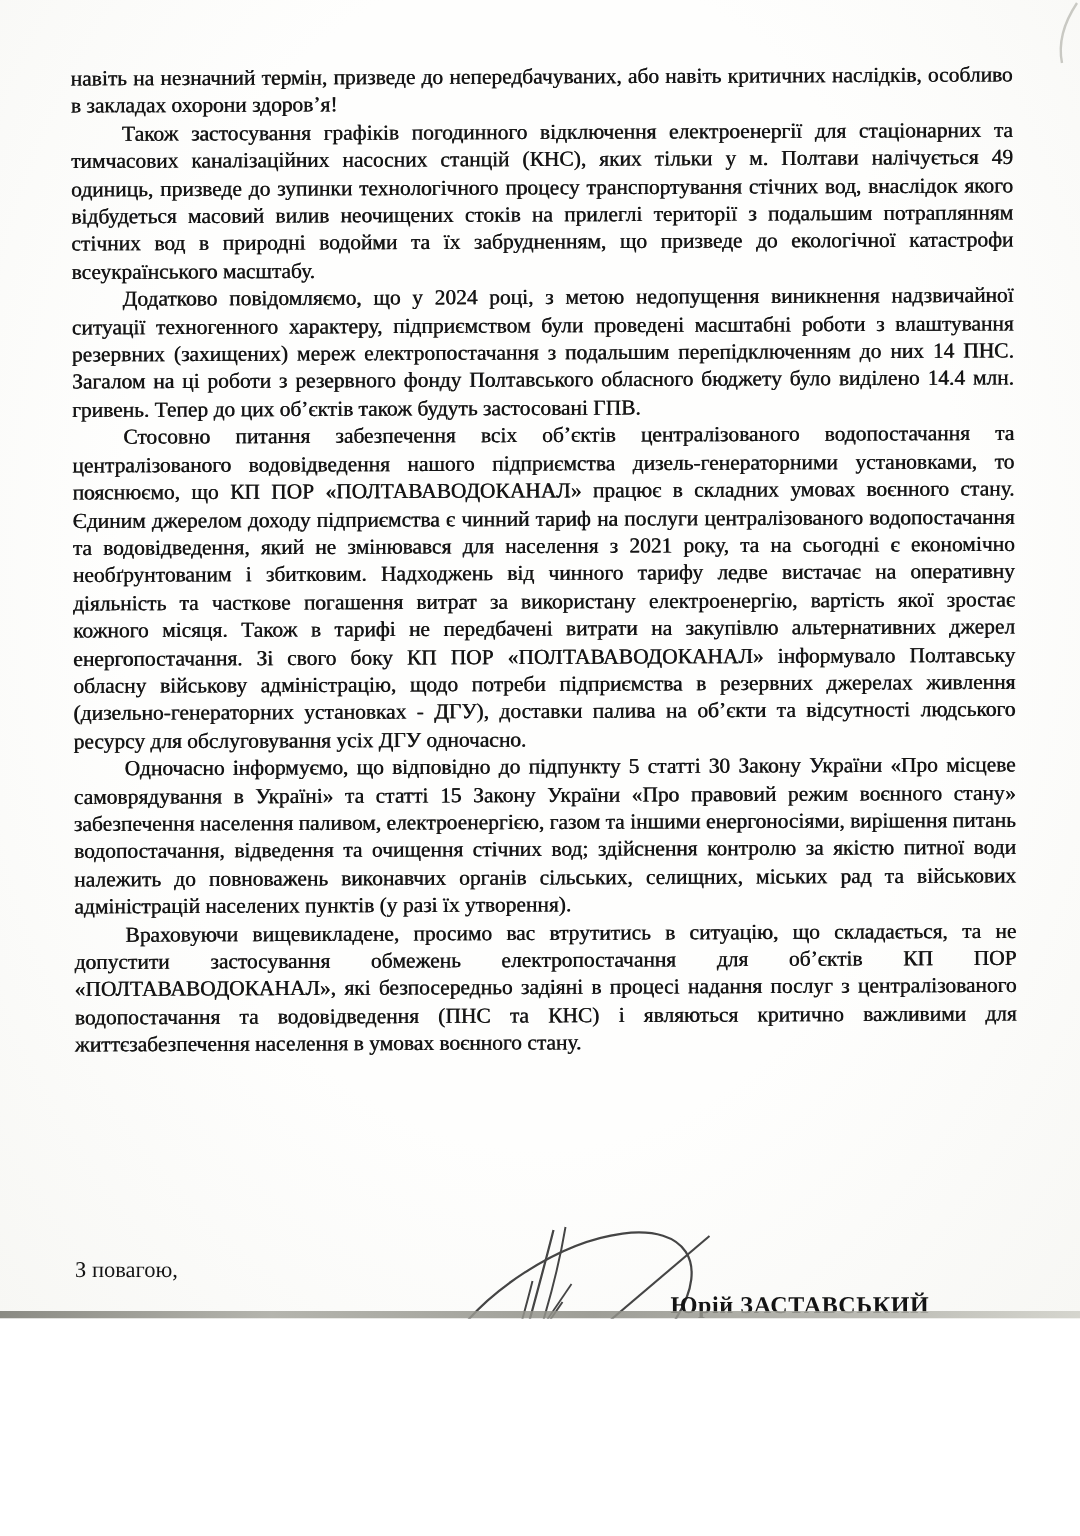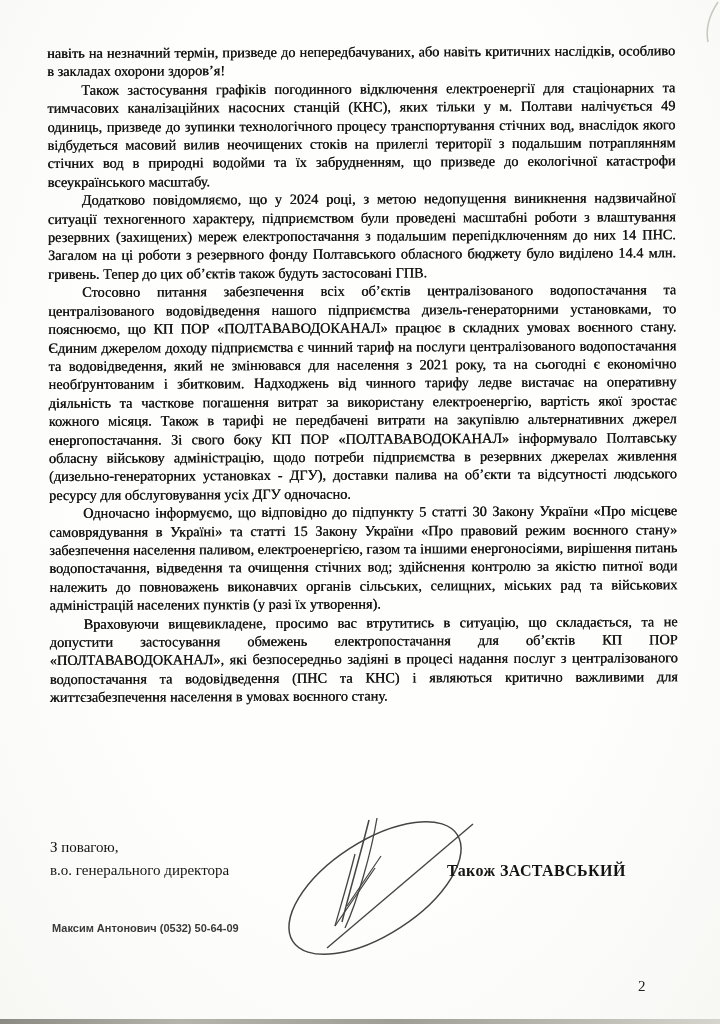--- a/index.html
+++ b/index.html
@@ -4,21 +4,21 @@
 <style>
   html,body{margin:0;padding:0;}
   body{
     width:720px;height:1024px;
     background:#ffffff;
     font-family:"Liberation Serif", serif;
     overflow:hidden;
   }
   .page{
     position:relative;
-    width:720px;height:1024px;
+    width:720px;height:879px;
     background:radial-gradient(ellipse at 50% 42%, #fefefd 55%, #f7f7f4 100%);
     overflow:hidden;
   }
   .content{
     position:absolute;
     left:47px;top:44px;width:628px;
     color:#161616;
     font-size:14.3px;
     line-height:18.4px;
     text-align:justify;
@@ -75,34 +75,33 @@
     <p class="noindent">навіть на незначний термін, призведе до непередбачуваних, або навіть критичних наслідків, особливо в закладах охорони здоров’я!</p>
     <p>Також застосування графіків погодинного відключення електроенергії для стаціонарних та тимчасових каналізаційних насосних станцій (КНС), яких тільки у м. Полтави налічується 49 одиниць, призведе до зупинки технологічного процесу транспортування стічних вод, внаслідок якого відбудеться масовий вилив неочищених стоків на прилеглі території з подальшим потраплянням стічних вод в природні водойми та їх забрудненням, що призведе до екологічної катастрофи всеукраїнського масштабу.</p>
     <p>Додатково повідомляємо, що у 2024 році, з метою недопущення виникнення надзвичайної ситуації техногенного характеру, підприємством були проведені масштабні роботи з влаштування резервних (захищених) мереж електропостачання з подальшим перепідключенням до них 14 ПНС. Загалом на ці роботи з резервного фонду Полтавського обласного бюджету було виділено 14.4 млн. гривень. Тепер до цих об’єктів також будуть застосовані ГПВ.</p>
     <p>Стосовно питання забезпечення всіх об’єктів централізованого водопостачання та централізованого водовідведення нашого підприємства дизель-генераторними установками, то пояснюємо, що КП ПОР «ПОЛТАВАВОДОКАНАЛ» працює в складних умовах воєнного стану. Єдиним джерелом доходу підприємства є чинний тариф на послуги централізованого водопостачання та водовідведення, який не змінювався для населення з 2021 року, та на сьогодні є економічно необґрунтованим і збитковим. Надходжень від чинного тарифу ледве вистачає на оперативну діяльність та часткове погашення витрат за використану електроенергію, вартість якої зростає кожного місяця. Також в тарифі не передбачені витрати на закупівлю альтернативних джерел енергопостачання. Зі свого боку КП  ПОР «ПОЛТАВАВОДОКАНАЛ» інформувало Полтавську обласну військову адміністрацію, щодо потреби підприємства в резервних джерелах живлення (дизельно-генераторних установках - ДГУ), доставки палива на об’єкти та відсутності людського ресурсу для обслуговування усіх ДГУ одночасно.</p>
     <p>Одночасно інформуємо, що відповідно до підпункту 5 статті 30 Закону України «Про місцеве самоврядування в Україні» та статті 15 Закону України «Про правовий режим воєнного стану» забезпечення населення паливом, електроенергією, газом та іншими енергоносіями, вирішення питань водопостачання, відведення та очищення стічних вод; здійснення контролю за якістю питної води належить до повноважень виконавчих органів сільських, селищних, міських рад та військових адміністрацій населених пунктів (у разі їх утворення).</p>
     <p>Враховуючи вищевикладене, просимо вас втрутитись в ситуацію, що складається, та не допустити застосування обмежень електропостачання для об’єктів КП ПОР «ПОЛТАВАВОДОКАНАЛ», які безпосередньо задіяні в процесі надання послуг з централізованого водопостачання та водовідведення (ПНС та КНС) і являються критично важливими для життєзабезпечення населення в умовах воєнного стану.</p>
   </div>
 
   <div class="closing">
     <div>З повагою,</div>
-    <div>в.о. генерального директора</div>
   </div>
 
   <svg class="signature-svg" viewBox="0 0 195 150" aria-hidden="true">
     <ellipse cx="90" cy="78" rx="98" ry="47" transform="rotate(-33 90 78)" fill="none" stroke="#454545" stroke-width="1.5"></ellipse>
     <path d="M42 138 L188 14" fill="none" stroke="#454545" stroke-width="1.4"></path>
     <path d="M84 10 C76 42 64 84 57 112" fill="none" stroke="#454545" stroke-width="1.5"></path>
     <path d="M92 8 C86 44 72 92 60 118" fill="none" stroke="#454545" stroke-width="1.3"></path>
     <path d="M70 44 C63 72 55 98 50 116" fill="none" stroke="#454545" stroke-width="1.3"></path>
     <path d="M50 116 L90 58" fill="none" stroke="#454545" stroke-width="1.3"></path>
     <path d="M62 96 L96 46" fill="none" stroke="#454545" stroke-width="1.2"></path>
   </svg>
 
-  <div class="signer-name">Також ЗАСТАВСЬКИЙ</div>
+  <div class="signer-name">Юрій ЗАСТАВСЬКИЙ</div>
 
   <div class="contact">Максим Антонович (0532)  50-64-09</div>
 
   <div class="page-number">2</div>
 
   <div class="scan-edge-bottom"></div>
 
 </div>
 
 </body></html>

